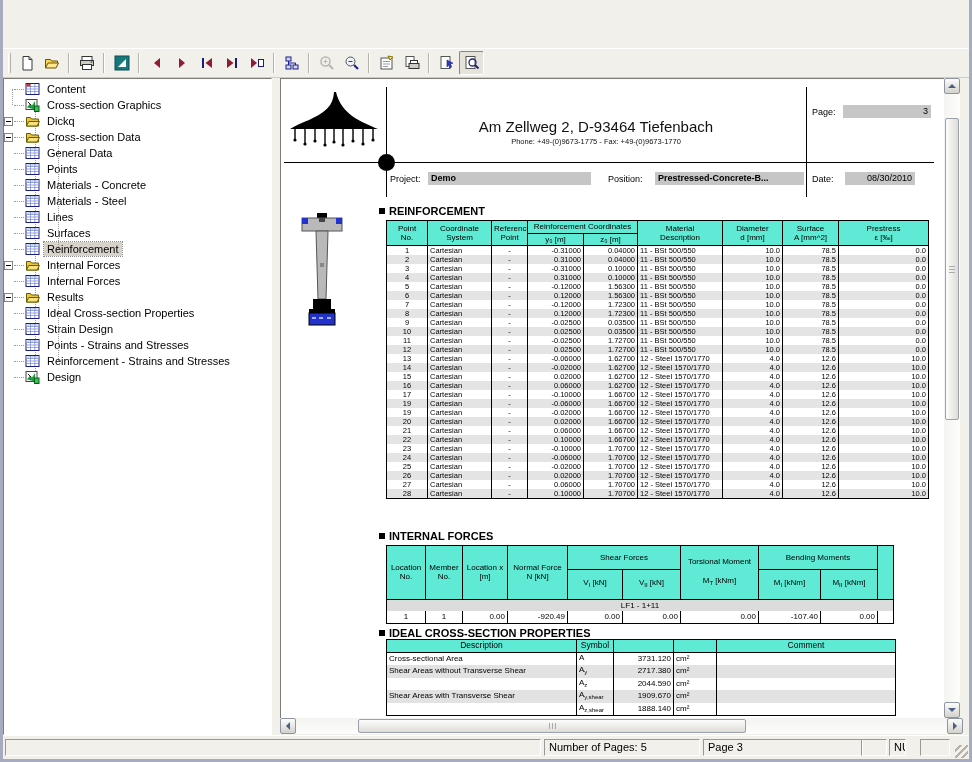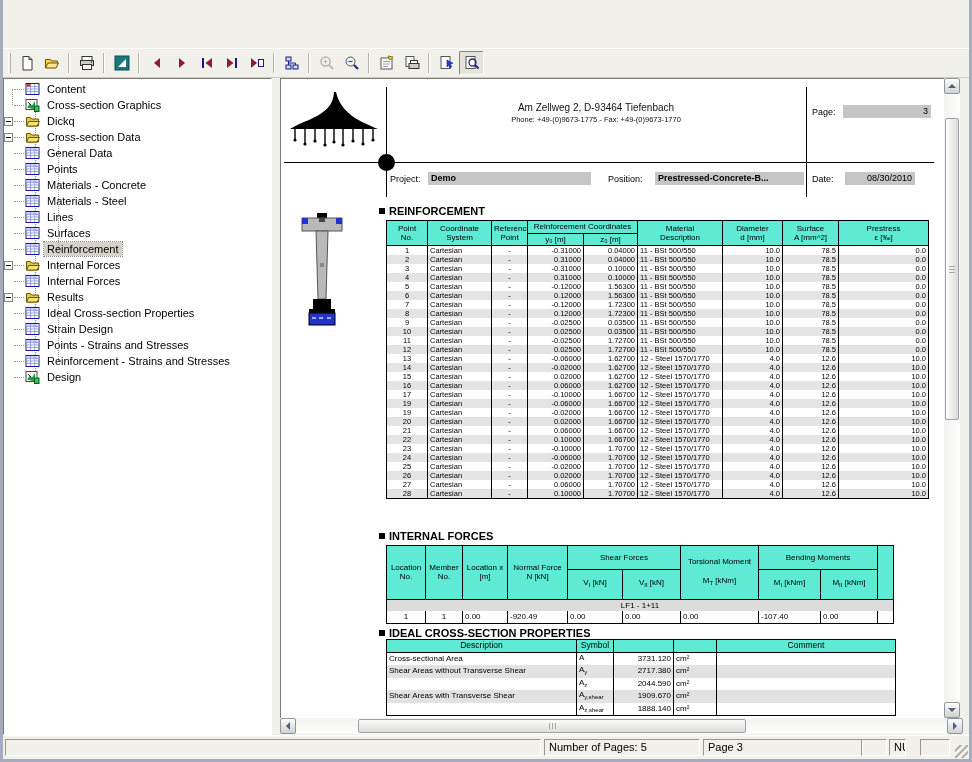--- a/index.html
+++ b/index.html
@@ -51,21 +51,21 @@
   .g4{left:54px;top:186px;height:16px;}
   .g5{left:54px;top:218px;height:64px;}
   
   .viewport{position:absolute;left:277px;top:78px;width:664px;height:640px;background:#fff;overflow:hidden;
     border-top:1px solid #7f7c76;border-left:1px solid #7f7c76;}
   .vline{position:absolute;width:1px;background:#000;}
   .hline{position:absolute;height:1px;background:#000;}
   .pg-circle{position:absolute;left:97px;top:75px;width:17px;height:17px;border-radius:50%;background:#000;}
   .pg-title-block{position:absolute;left:115px;top:20px;width:400px;text-align:center;color:#111;}
   .pg-company{font-size:14.5px;font-weight:bold;letter-spacing:.2px;}
-  .pg-address{font-size:10px;margin-top:3px;}
+  .pg-address{font-size:15px;margin-top:19px;}
   .pg-phone{font-size:7.5px;margin-top:2px;}
   .pg-lbl{position:absolute;font-size:9px;color:#000;}
   .gbox{position:absolute;height:13px;background:#c6c6c6;font-size:9px;line-height:13px;padding:0 3px;color:#000;}
   .gbox.bold{font-weight:bold;}
   .gbox.right{text-align:right;}
   .sec-head{position:absolute;display:flex;align-items:center;gap:4px;font-weight:bold;font-size:11px;color:#000;}
   .sec-head .bullet{width:6px;height:6px;background:#000;flex:none;}
   .doc-table{position:absolute;border-collapse:collapse;table-layout:fixed;background:#fff;border:1px solid #000;color:#000;}
   .doc-table th{background:#5eead4;font-weight:normal;font-size:8px;line-height:9.5px;text-align:center;
      white-space:pre-line;border:1px solid #000;padding:1px 2px;overflow:hidden;}
@@ -75,21 +75,21 @@
   .t-reinf tbody tr:nth-child(even){background:#e4e4e4;}
   .t-reinf td:nth-child(1){text-align:center;}
   .t-reinf td:nth-child(2){text-align:left;}
   .t-reinf td:nth-child(3){text-align:center;}
   .t-reinf td:nth-child(4),.t-reinf td:nth-child(5){text-align:right;}
   .t-reinf td:nth-child(6){text-align:left;}
   .t-reinf td:nth-child(7),.t-reinf td:nth-child(8),.t-reinf td:nth-child(9){text-align:right;}
   .t-int td{font-size:8px;line-height:12px;height:12px;}
   .t-int .grp-row td{background:#dcdcdc;text-align:left;line-height:11px;height:11px;}
   .t-int td:nth-child(1),.t-int td:nth-child(2){text-align:center;}
-  .t-int td:nth-child(n+3){text-align:left;}
+  .t-int td:nth-child(n+3){text-align:right;}
   .t-ideal td{font-size:8px;line-height:10.5px;height:10.5px;}
   .t-ideal tbody tr:nth-child(even){background:#e2e2e2;}
   .t-ideal td:nth-child(3){text-align:right;}
   .t-ideal th{font-size:8.5px;}
   
   .vscroll{position:absolute;left:941px;top:78px;width:16px;height:640px;background:linear-gradient(to right,#f3f3f0,#fdfdfc);}
   .hscroll{position:absolute;left:277px;top:718px;width:683px;height:16px;background:linear-gradient(#f3f3f0,#fdfdfc);}
   .sb-btn{position:absolute;width:16px;height:16px;background:linear-gradient(#fdfdfd,#d3d1cb);
      border:1px solid #8e95a2;border-radius:2px;display:flex;align-items:center;justify-content:center;}
   .arr{width:0;height:0;border:4px solid transparent;}

